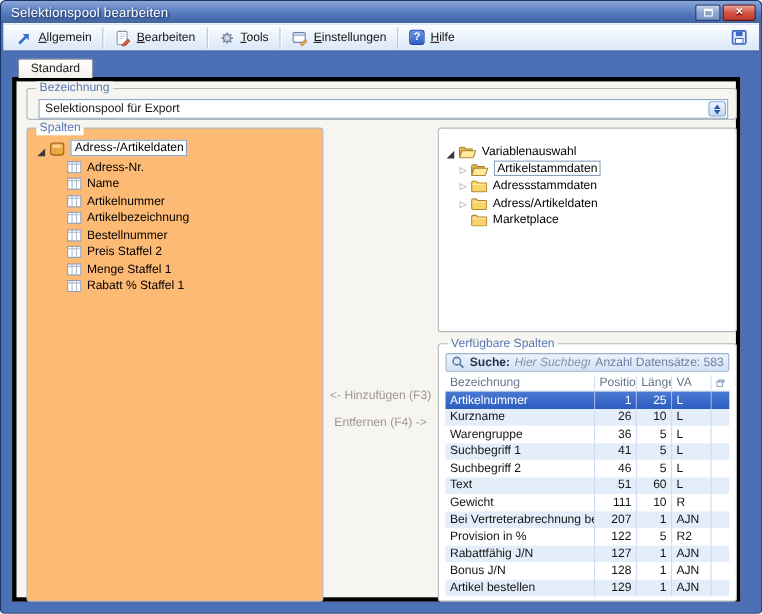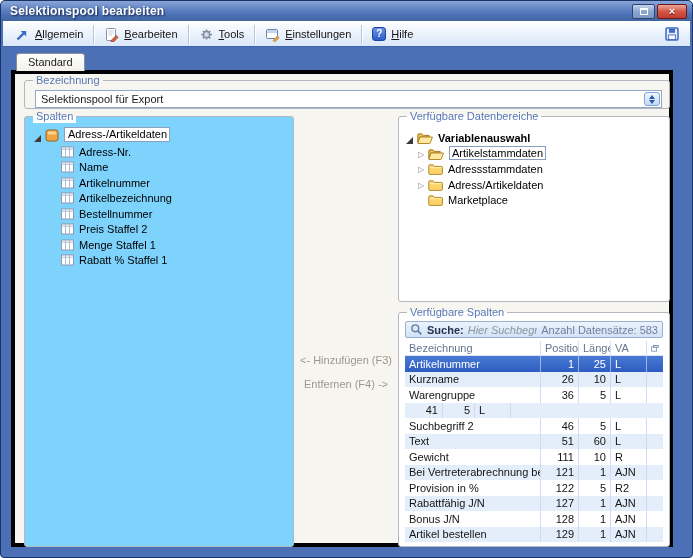--- a/index.html
+++ b/index.html
@@ -7,21 +7,21 @@
   body { font-family: "Liberation Sans","DejaVu Sans",sans-serif; font-size:11px; }
 
   .window { position:relative; width:693px; height:558px;
     background:#4b70b5; border:1px solid #1b3468; border-radius:5px 5px 4px 4px;
     overflow:hidden; }
 
   
   .titlebar { position:absolute; left:0; top:0; right:0; height:20px;
     background:linear-gradient(#8aa5d8 0%, #5d81c2 45%, #4b70b5 70%, #42669f 100%);
     display:flex; align-items:center; padding-left:9px; border-radius:4px 4px 0 0; }
-  .title-text { color:#fff; font-weight:bold; font-size:12px;
+  .title-text { color:#fff; font-weight:normal; font-size:12px;
     text-shadow:1px 1px 2px rgba(12,28,66,.95); letter-spacing:.2px; }
   .win-buttons { position:absolute; right:5px; top:3px; display:flex; gap:2px; }
   .btn-max { width:23px; height:15px; border:1px solid #2c4576; border-radius:2px;
     background:linear-gradient(#c6d3e9,#8ea7d0 50%,#7b97c6); display:flex; align-items:center; justify-content:center; }
   .btn-max .glyph { width:8px; height:7px; border:1px solid #fff; border-top-width:2px; }
   .btn-close { width:30px; height:15px; border:1px solid #6e1712; border-radius:2px;
     background:linear-gradient(#eba79b,#d456442 50%,#c23a2e); background:linear-gradient(#eba79b,#d45644 50%,#c23a2e);
     color:#fff; font-weight:bold; font-size:11px; line-height:13px; text-align:center;
     text-shadow:0 1px 1px rgba(80,0,0,.8); }
 
@@ -46,21 +46,21 @@
     border-radius:3px 3px 0 0; line-height:17px; color:#1d1d1d; }
   .panel { position:absolute; left:10px; top:69px; width:662px; height:477px;
     background:#f7f5ef; border:4px solid #000000; z-index:2; }
 
   
   .group { position:absolute; border:1px solid #b3b7bf; border-radius:3px; }
   .group-label { position:absolute; top:-7px; left:8px; padding:0 3px; color:#5878b8;
     line-height:13px; background:linear-gradient(#f7f5ef 50%, #ffffff 50%); }
   .group.flat .group-label { background:#f7f5ef; }
   .g-bez { left:9px; top:6px; width:646px; height:29px; background:#f7f5ef; }
-  .g-spalten { left:9px; top:42px; width:270px; height:431px; background:#7dd3fc; }
+  .g-spalten { left:9px; top:42px; width:270px; height:431px; background:#fdba74; }
   .g-daten { left:383px; top:42px; width:272px; height:186px; background:#fff; }
   .g-vsp { left:383px; top:238px; width:272px; height:235px; background:#fff; }
 
   
   .combo { position:absolute; left:10px; top:9px; width:627px; height:18px; background:#fff;
     border:1px solid #93a8c6; display:flex; align-items:center; padding-left:5px; }
   .combo-value { flex:1; color:#1a1a1a; white-space:nowrap; overflow:hidden; }
   .combo-btn { width:16px; height:14px; margin-right:1px; border:1px solid #7fa4d8; border-radius:3px;
     background:linear-gradient(#eef5fe,#c3daf3); display:flex; flex-direction:column;
     align-items:center; justify-content:center; gap:1px; }
@@ -76,21 +76,21 @@
     margin-right:4px; flex:none; }
   .exp-o { width:10px; flex:none; color:#8a8a8a; font-size:8px; line-height:10px; }
   .exp-none { width:10px; flex:none; }
   .ticon { flex:none; display:flex; margin-right:5px; }
   .edit-box { border:1px solid #8aa0be; background:#fff; height:15px; line-height:13px;
     padding:0 3px; width:106px; overflow:hidden; }
   .focus-box { border:1px solid #8aa0be; background:#fff; line-height:12px; padding:0 2px; }
 
   .ltree-root { padding-left:9px; padding-top:9px; height:25px; }
   .ltree-items .trow { padding-left:36px; }
-  .rtree-root { padding-left:7px; padding-top:10px; height:27px;font-weight:bold; }
+  .rtree-root { padding-left:7px; padding-top:10px; height:27px; }
   .rtree-items .trow { padding-left:19px; }
 
   
   .transfer { position:absolute; left:279px; top:280px; width:104px; text-align:center;
     color:#9c9890; }
   .transfer .t2 { margin-top:12px; }
 
   
   .search-bar { position:absolute; left:6px; top:8px; width:258px; height:17px;
     background:linear-gradient(#ecf3fc,#d2e2f6); border:1px solid #9ab0d0; border-radius:2px;
@@ -299,21 +299,20 @@
                   <line x1="0.5" y1="3.2" x2="12.5" y2="3.2" stroke="#aebad0"></line>
                 </svg>
               </span>
               <span>Rabatt % Staffel 1</span>
             </div>
           </div>
       </div>
     </div>
 
     <div class="group g-daten">
-      <span class="group-label">Verfügbare Datenbereiche</span>
       <div class="tree">
         <div class="trow rtree-root">
           <span class="exp-f"></span>
           <span class="ticon">
             <svg width="16" height="12" viewBox="0 0 16 12">
               <path d="M0.8 3 Q0.8 1.8 2 1.8 H4.8 L6.2 3.4 H12.2 V5 H2.8 L0.8 10.4 Z" fill="#e8bc4e" stroke="#a87f27"></path>
               <path d="M2.9 5 H15.4 L13.3 11 Q13.1 11.5 12.6 11.5 H0.9 Z" fill="#ffe9a0" stroke="#b08a2e"></path>
             </svg>
           </span>
           <span>Variablenauswahl</span>
@@ -410,20 +409,21 @@
             <div class="gcell c4"></div>
           </div>
           <div class="grow">
             <div class="gcell c0">Warengruppe</div>
             <div class="gcell c1">36</div>
             <div class="gcell c2">5</div>
             <div class="gcell c3">L</div>
             <div class="gcell c4"></div>
           </div>
           <div class="grow alt">
+            <div class="gcell c0">Suchbegriff 1</div>
             <div class="gcell c1">41</div>
             <div class="gcell c2">5</div>
             <div class="gcell c3">L</div>
             <div class="gcell c4"></div>
           </div>
           <div class="grow">
             <div class="gcell c0">Suchbegriff 2</div>
             <div class="gcell c1">46</div>
             <div class="gcell c2">5</div>
             <div class="gcell c3">L</div>
@@ -438,21 +438,21 @@
           </div>
           <div class="grow">
             <div class="gcell c0">Gewicht</div>
             <div class="gcell c1">111</div>
             <div class="gcell c2">10</div>
             <div class="gcell c3">R</div>
             <div class="gcell c4"></div>
           </div>
           <div class="grow alt">
             <div class="gcell c0">Bei Vertreterabrechnung berücksichtige</div>
-            <div class="gcell c1">121</div>
+            <div class="gcell c1">207</div>
             <div class="gcell c2">1</div>
             <div class="gcell c3">AJN</div>
             <div class="gcell c4"></div>
           </div>
           <div class="grow">
             <div class="gcell c0">Provision in %</div>
             <div class="gcell c1">122</div>
             <div class="gcell c2">5</div>
             <div class="gcell c3">R2</div>
             <div class="gcell c4"></div>

